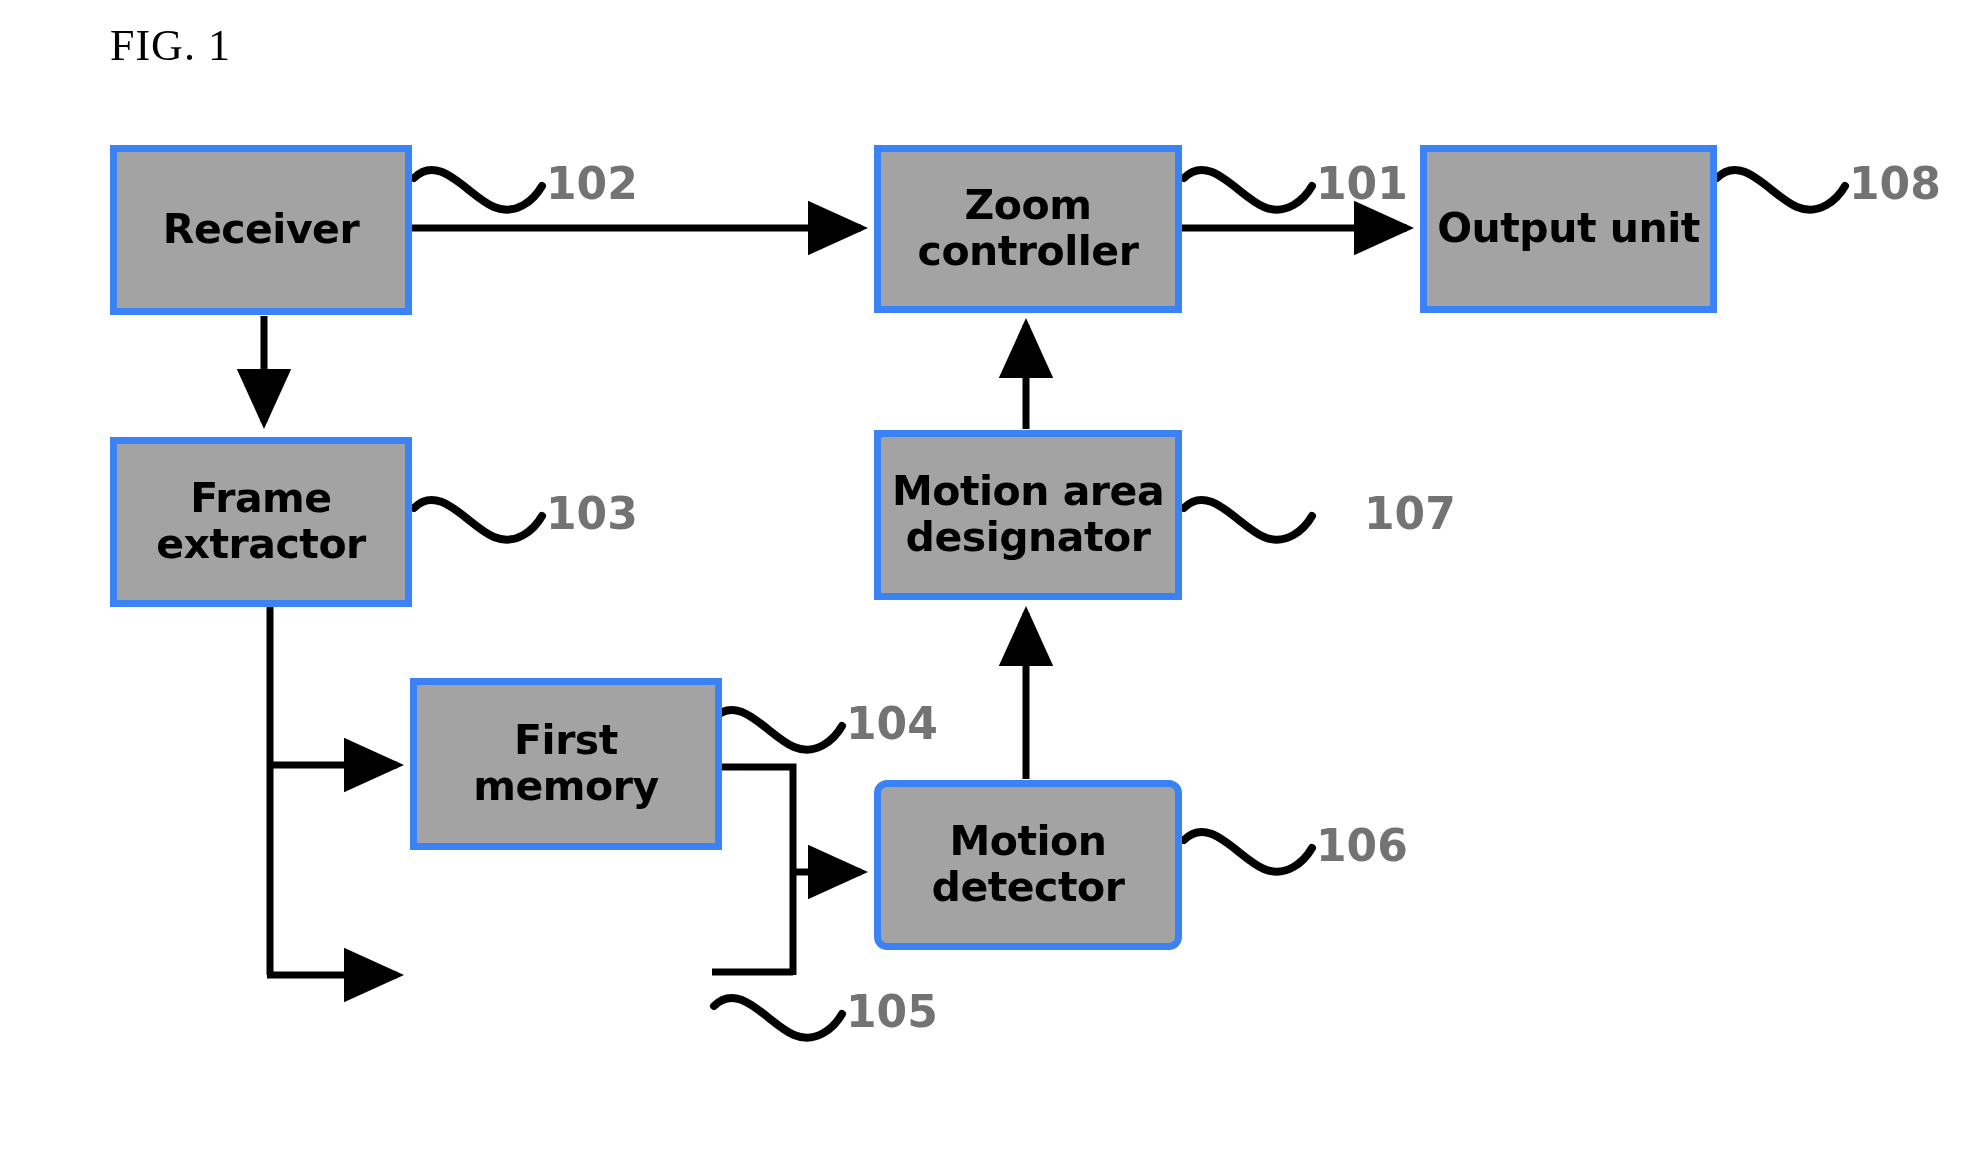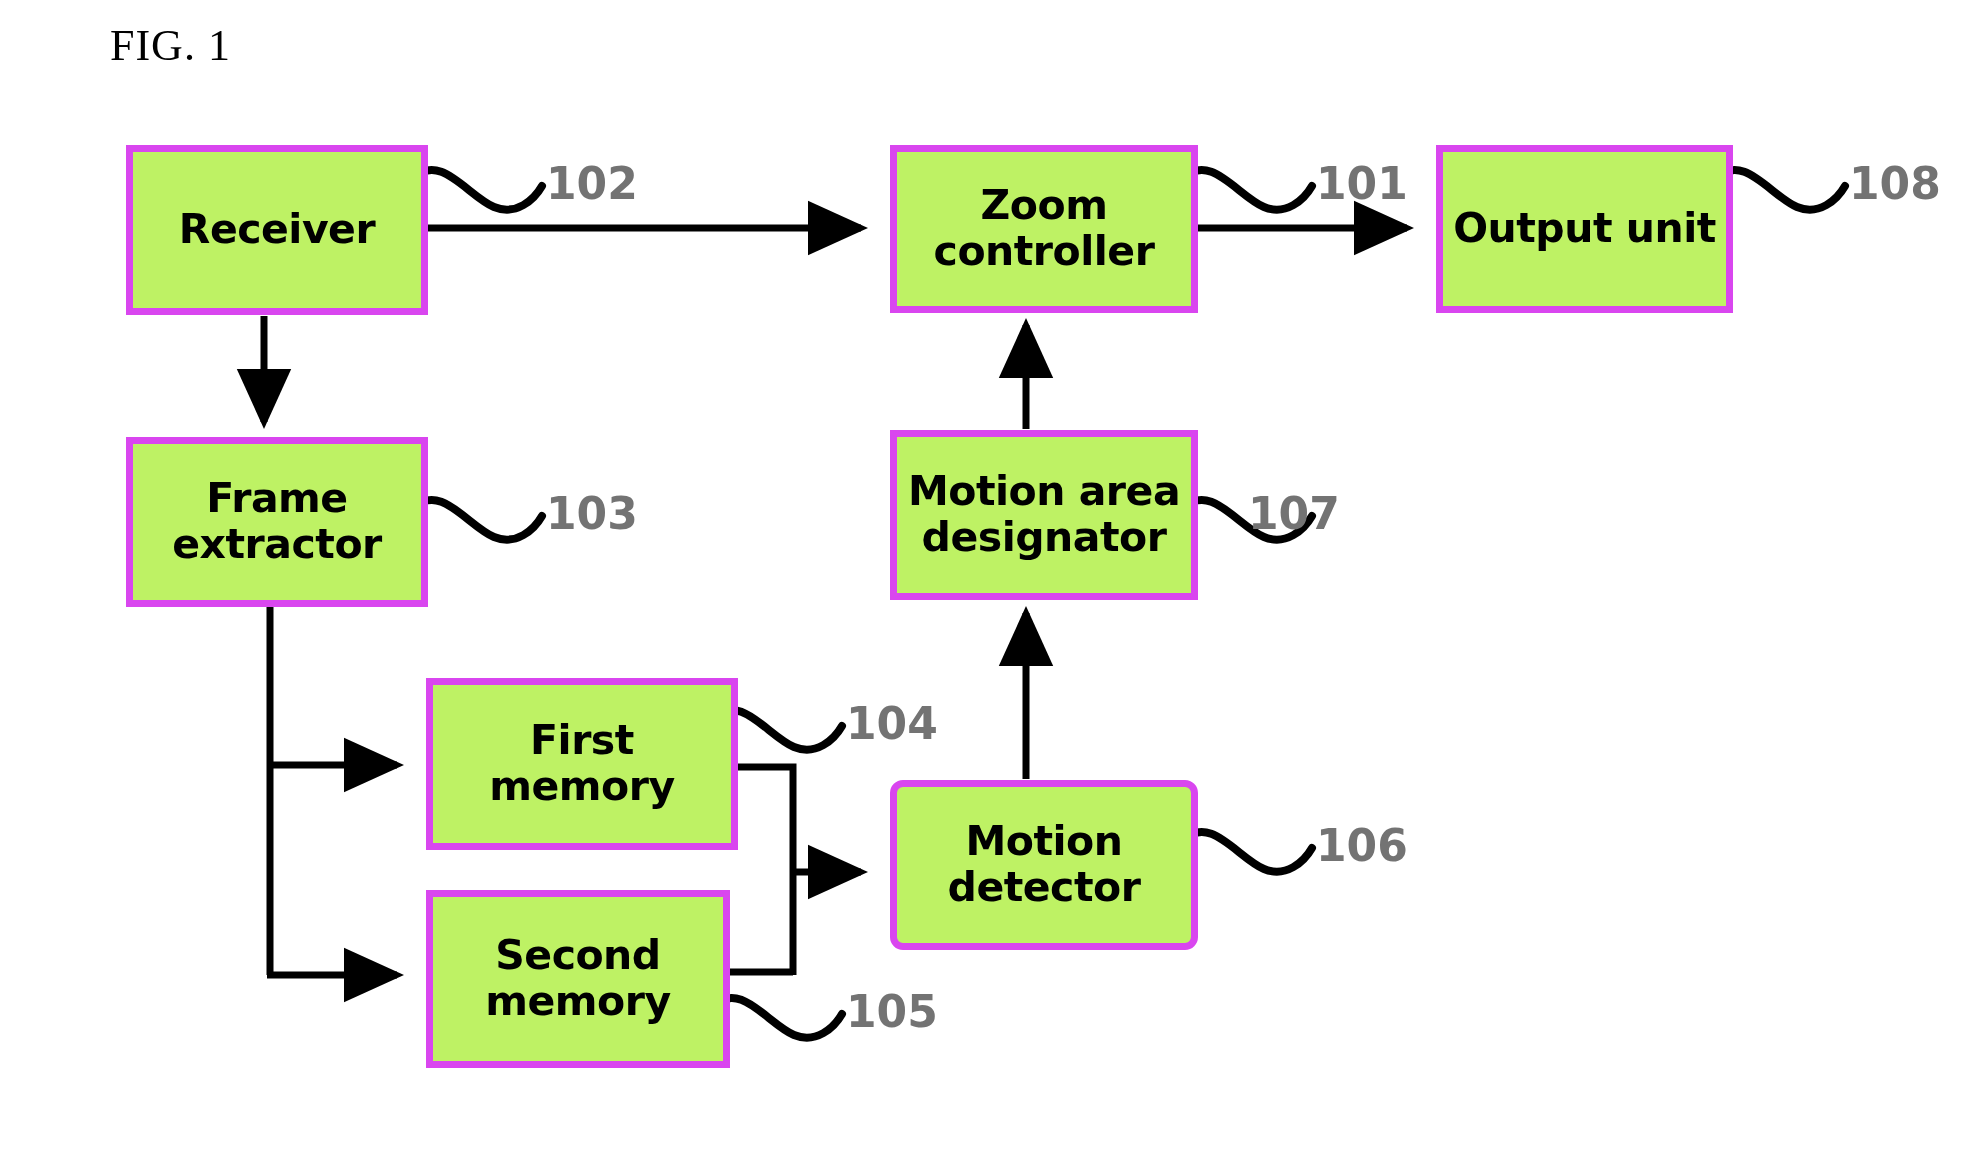--- a/index.html
+++ b/index.html
@@ -32,27 +32,26 @@
   .diagram-svg {
     position: absolute;
     left: 0;
     top: 0;
     width: 1965px;
     height: 1160px;
   }
   .node-box {
     position: absolute;
     box-sizing: border-box;
-    border: 7px solid #d946ef;
-    background: #bef264;
+    border: 7px solid #3b82f6;
+    background: #a3a3a3;
     display: flex;
     align-items: center;
     justify-content: center;
     text-align: center;
-    margin-left: 16px;
   }
   .node-label {
     font-family: "DejaVu Sans", sans-serif;
     font-weight: 700;
     font-size: 41px;
     line-height: 1.12;
     color: #000000;
     letter-spacing: -0.5px;
     padding: 0 8px;
     white-space: pre-line;
@@ -172,34 +171,30 @@
 
   <div class="node-box" style="left:410px; top:678px; width:312px; height:172px;">
     <span class="node-label">First memory</span>
   </div>
 
   <div class="node-box" style="left:874px; top:780px; width:308px; height:170px;border-radius:13px;">
     <span class="node-label">Motion
 detector</span>
   </div>
 
-  <div class="node-box" style="left:410px; top:890px; width:304px; height:178px;">
-    <span class="node-label">Second
-memory</span>
-  </div>
 
   <div class="ref-num" style="left:546px; top:158px;">102</div>
 
   <div class="ref-num" style="left:1316px; top:158px;">101</div>
 
   <div class="ref-num" style="left:1849px; top:158px;">108</div>
 
   <div class="ref-num" style="left:546px; top:488px;">103</div>
 
-  <div class="ref-num" style="left:1248px; top:488px;">107</div>
+  <div class="ref-num" style="left:1364px; top:488px;">107</div>
 
   <div class="ref-num" style="left:846px; top:698px;">104</div>
 
   <div class="ref-num" style="left:1316px; top:820px;">106</div>
 
   <div class="ref-num" style="left:846px; top:986px;">105</div>
 
 </div>
 
 </body></html>

